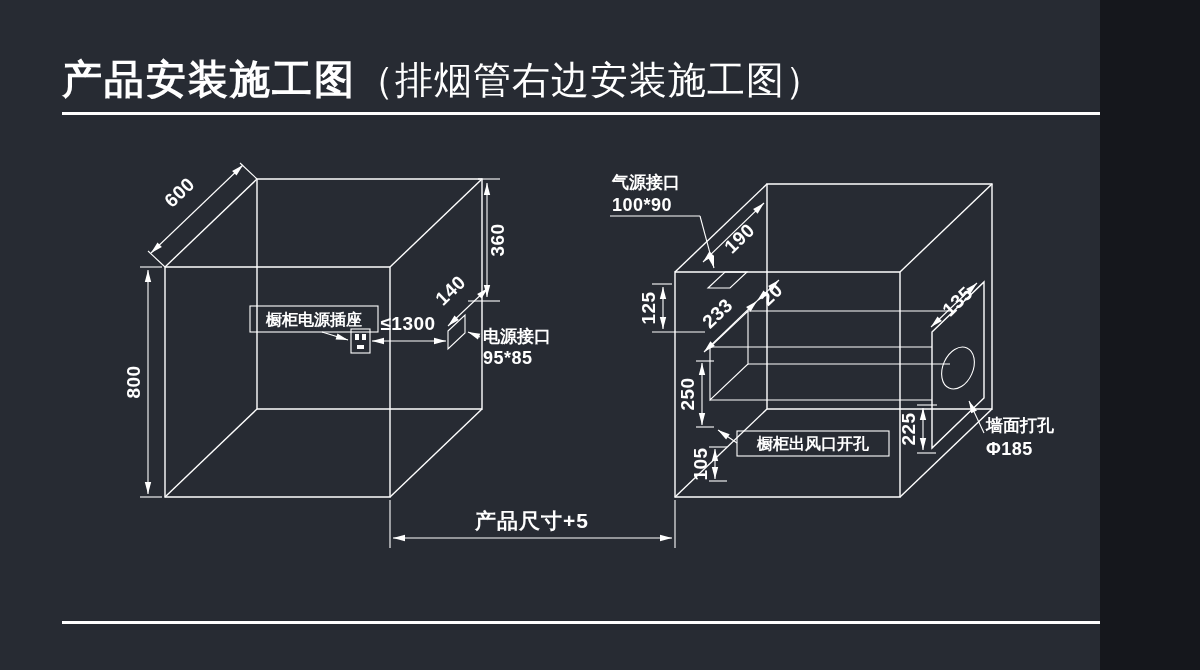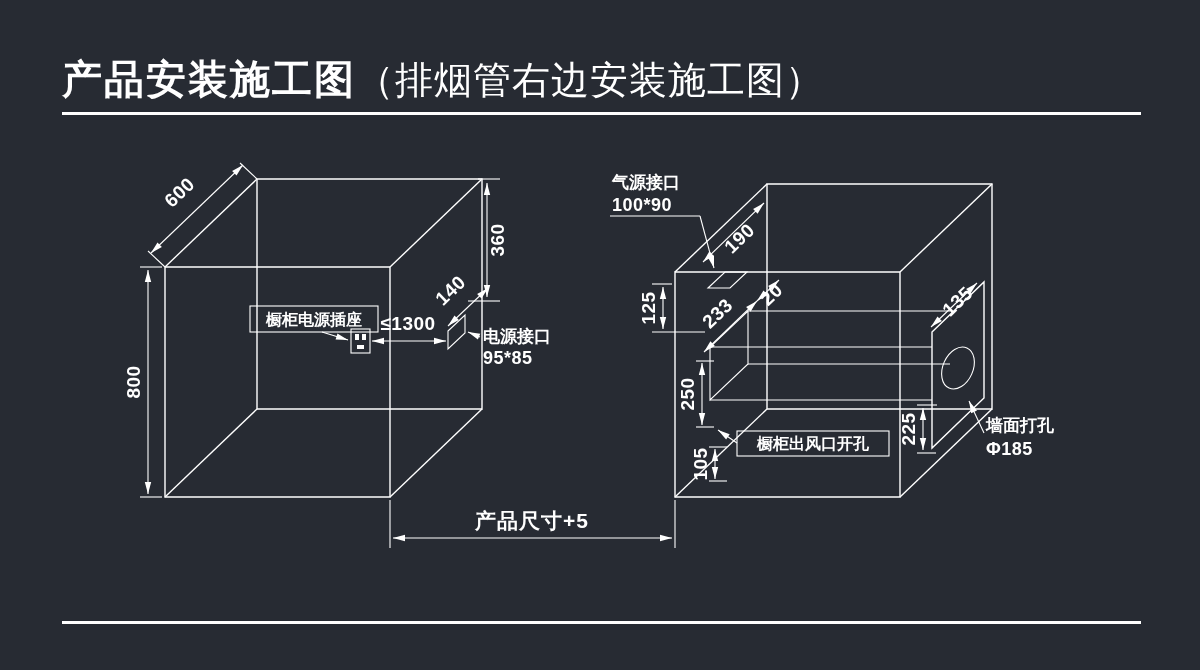--- a/index.html
+++ b/index.html
@@ -1,16 +1,16 @@
 <!DOCTYPE html>
 <html><head>
 <meta charset="utf-8">
 <style>
   html,body{margin:0;padding:0;background:#15171c;}
-  .screen{position:relative;width:1200px;height:670px;background:#272b33;overflow:hidden;
+  .screen{position:relative;width:1100px;height:670px;background:#272b33;overflow:hidden;
           font-family:"Liberation Sans",sans-serif;}
   .title-row{position:absolute;left:62px;top:52px;color:#ffffff;white-space:nowrap;}
   .title-main{font-size:40px;font-weight:900;letter-spacing:2px;}
   .title-sub{font-size:38px;font-weight:300;letter-spacing:1px;}
   .rule{position:absolute;left:62px;width:1079px;height:3px;background:#ffffff;}
   .rule-top{top:112px;}
   .rule-bottom{top:621px;}
   svg.drawing{position:absolute;left:0;top:0;}
   svg text{fill:#ffffff;font-family:"Liberation Sans",sans-serif;font-weight:bold;}
   .num{font-size:19px;letter-spacing:0.5px;}

